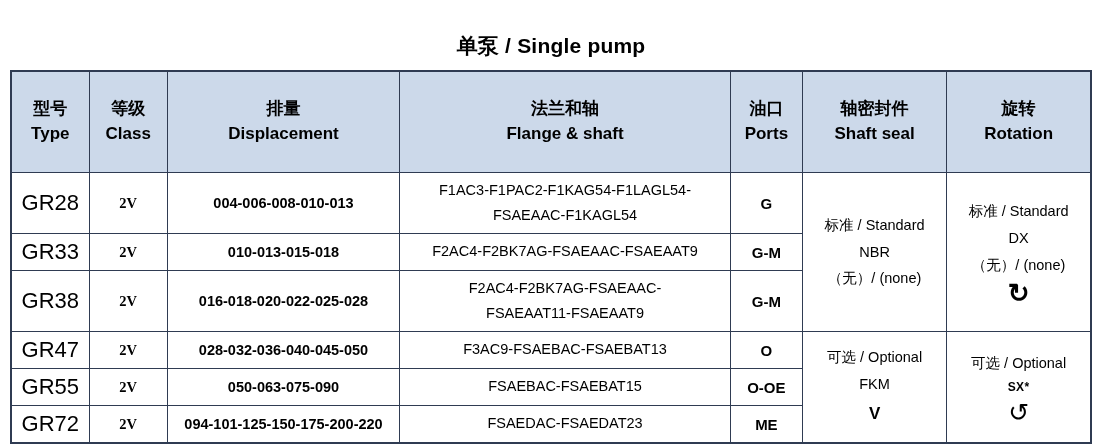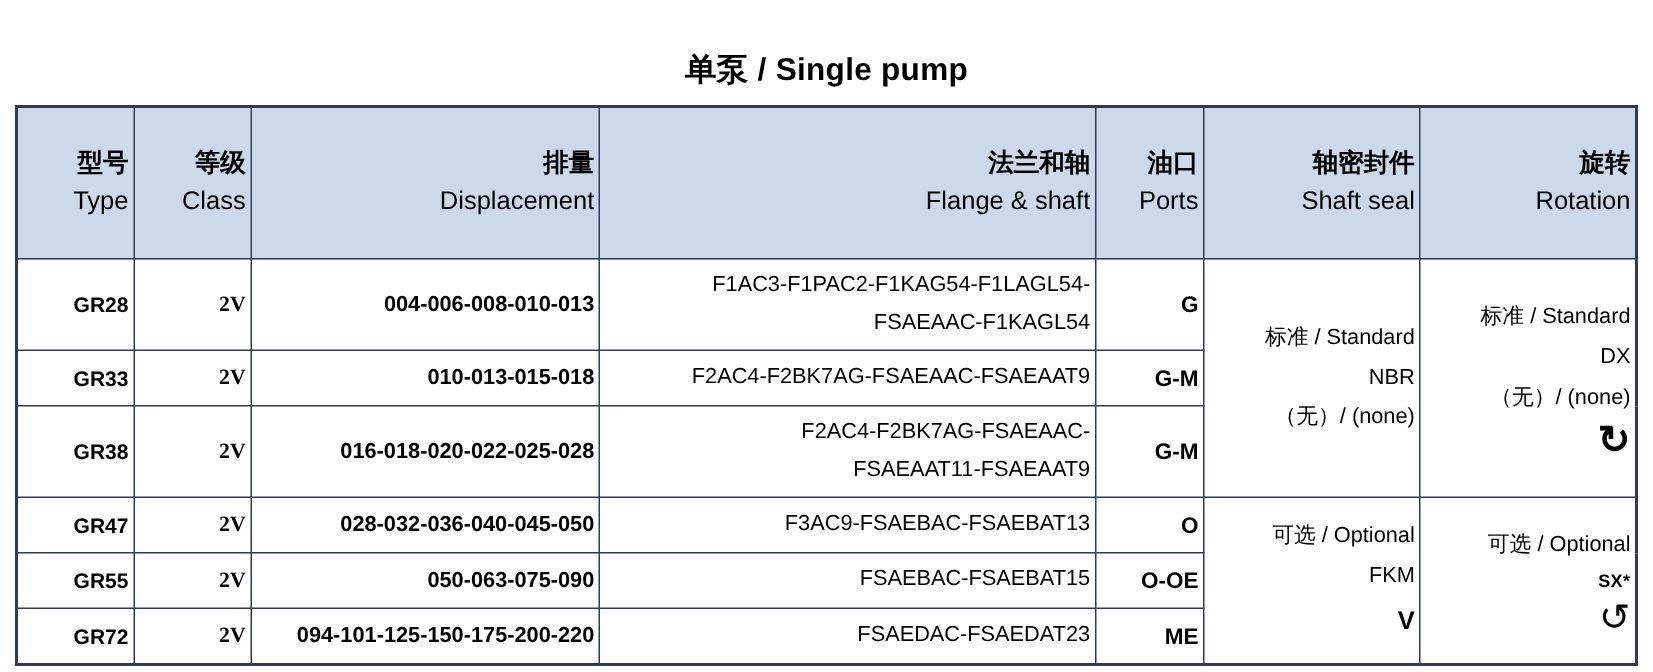--- a/index.html
+++ b/index.html
@@ -30,54 +30,54 @@
   }
   table.spec {
     border-collapse: collapse;
     table-layout: fixed;
     margin: 0 10px;
     width: 1082px;
     border: 2px solid #2f3b52;
   }
   table.spec th, table.spec td {
     border: 1px solid #2f3b52;
-    text-align: right;
+    text-align: center;
     vertical-align: middle;
     padding: 2px 3px;
   }
   thead th {
     background: #ccd9ea;
     height: 96px;
     font-size: 17px;
     font-weight: bold;
     line-height: 1.45;
   }
   thead th .cn {
     display: block;
     font-weight: bold;
   }
   thead th .en {
     display: block;
-    font-weight: normal;
+    font-weight: bold;
   }
   .col-type   { width: 78px; }
   .col-class  { width: 78px; }
   .col-disp   { width: 232px; }
   .col-flange { width: 330px; }
   .col-ports  { width: 72px; }
   .col-seal   { width: 144px; }
   .col-rot    { width: 144px; }
 
   tbody td {
     font-size: 14.5px;
     font-weight: bold;
   }
   td.type {
-    font-size: 14px;
-    font-weight: bold;
+    font-size: 22px;
+    font-weight: normal;
   }
   td.cls {
     font-size: 14.5px;
     font-weight: bold;
     font-family: Liberation Serif, serif;
   }
   td.flange {
     font-size: 14.5px;
     font-weight: normal;
     line-height: 1.75;

